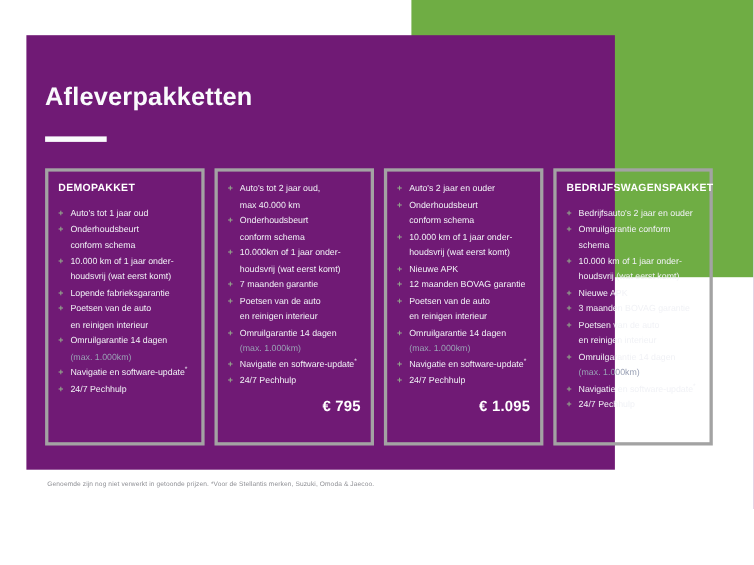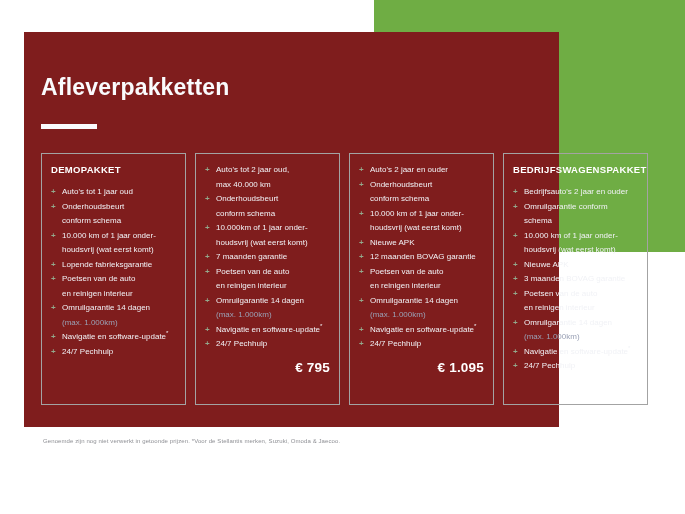--- a/index.html
+++ b/index.html
@@ -11,21 +11,21 @@
     font-family:"Liberation Sans","DejaVu Sans",sans-serif;
   }
   .green-block{
     position:absolute;
     left:374px;top:0;width:311px;height:252px;
     background:#6FAD44;
   }
   .panel{
     position:absolute;
     left:24px;top:32px;width:535px;height:395px;
-    background:#7f1d1d;
+    background:#701a75;
     color:#F5F6FA;
   }
   .page-title{
     position:absolute;
     left:17px;top:42px;
     margin:0;
     font-size:23px;
     font-weight:700;
     letter-spacing:.2px;
     color:#FAFBFD;
@@ -39,21 +39,21 @@
   .cards{
     position:absolute;
     left:17px;top:121px;
     width:607px;height:252px;
     display:flex;
     gap:9px;
   }
   .card{
     box-sizing:border-box;
     width:145px;height:252px;
-    border:1px solid #a3a3a3;
+    border:3px solid #a3a3a3;
     padding:9px 9px 8px 9px;
     display:flex;
     flex-direction:column;
   }
   .card-title{
     margin:0 0 9px 0;
     font-size:9.5px;
     line-height:13px;
     font-weight:700;
     letter-spacing:.3px;

